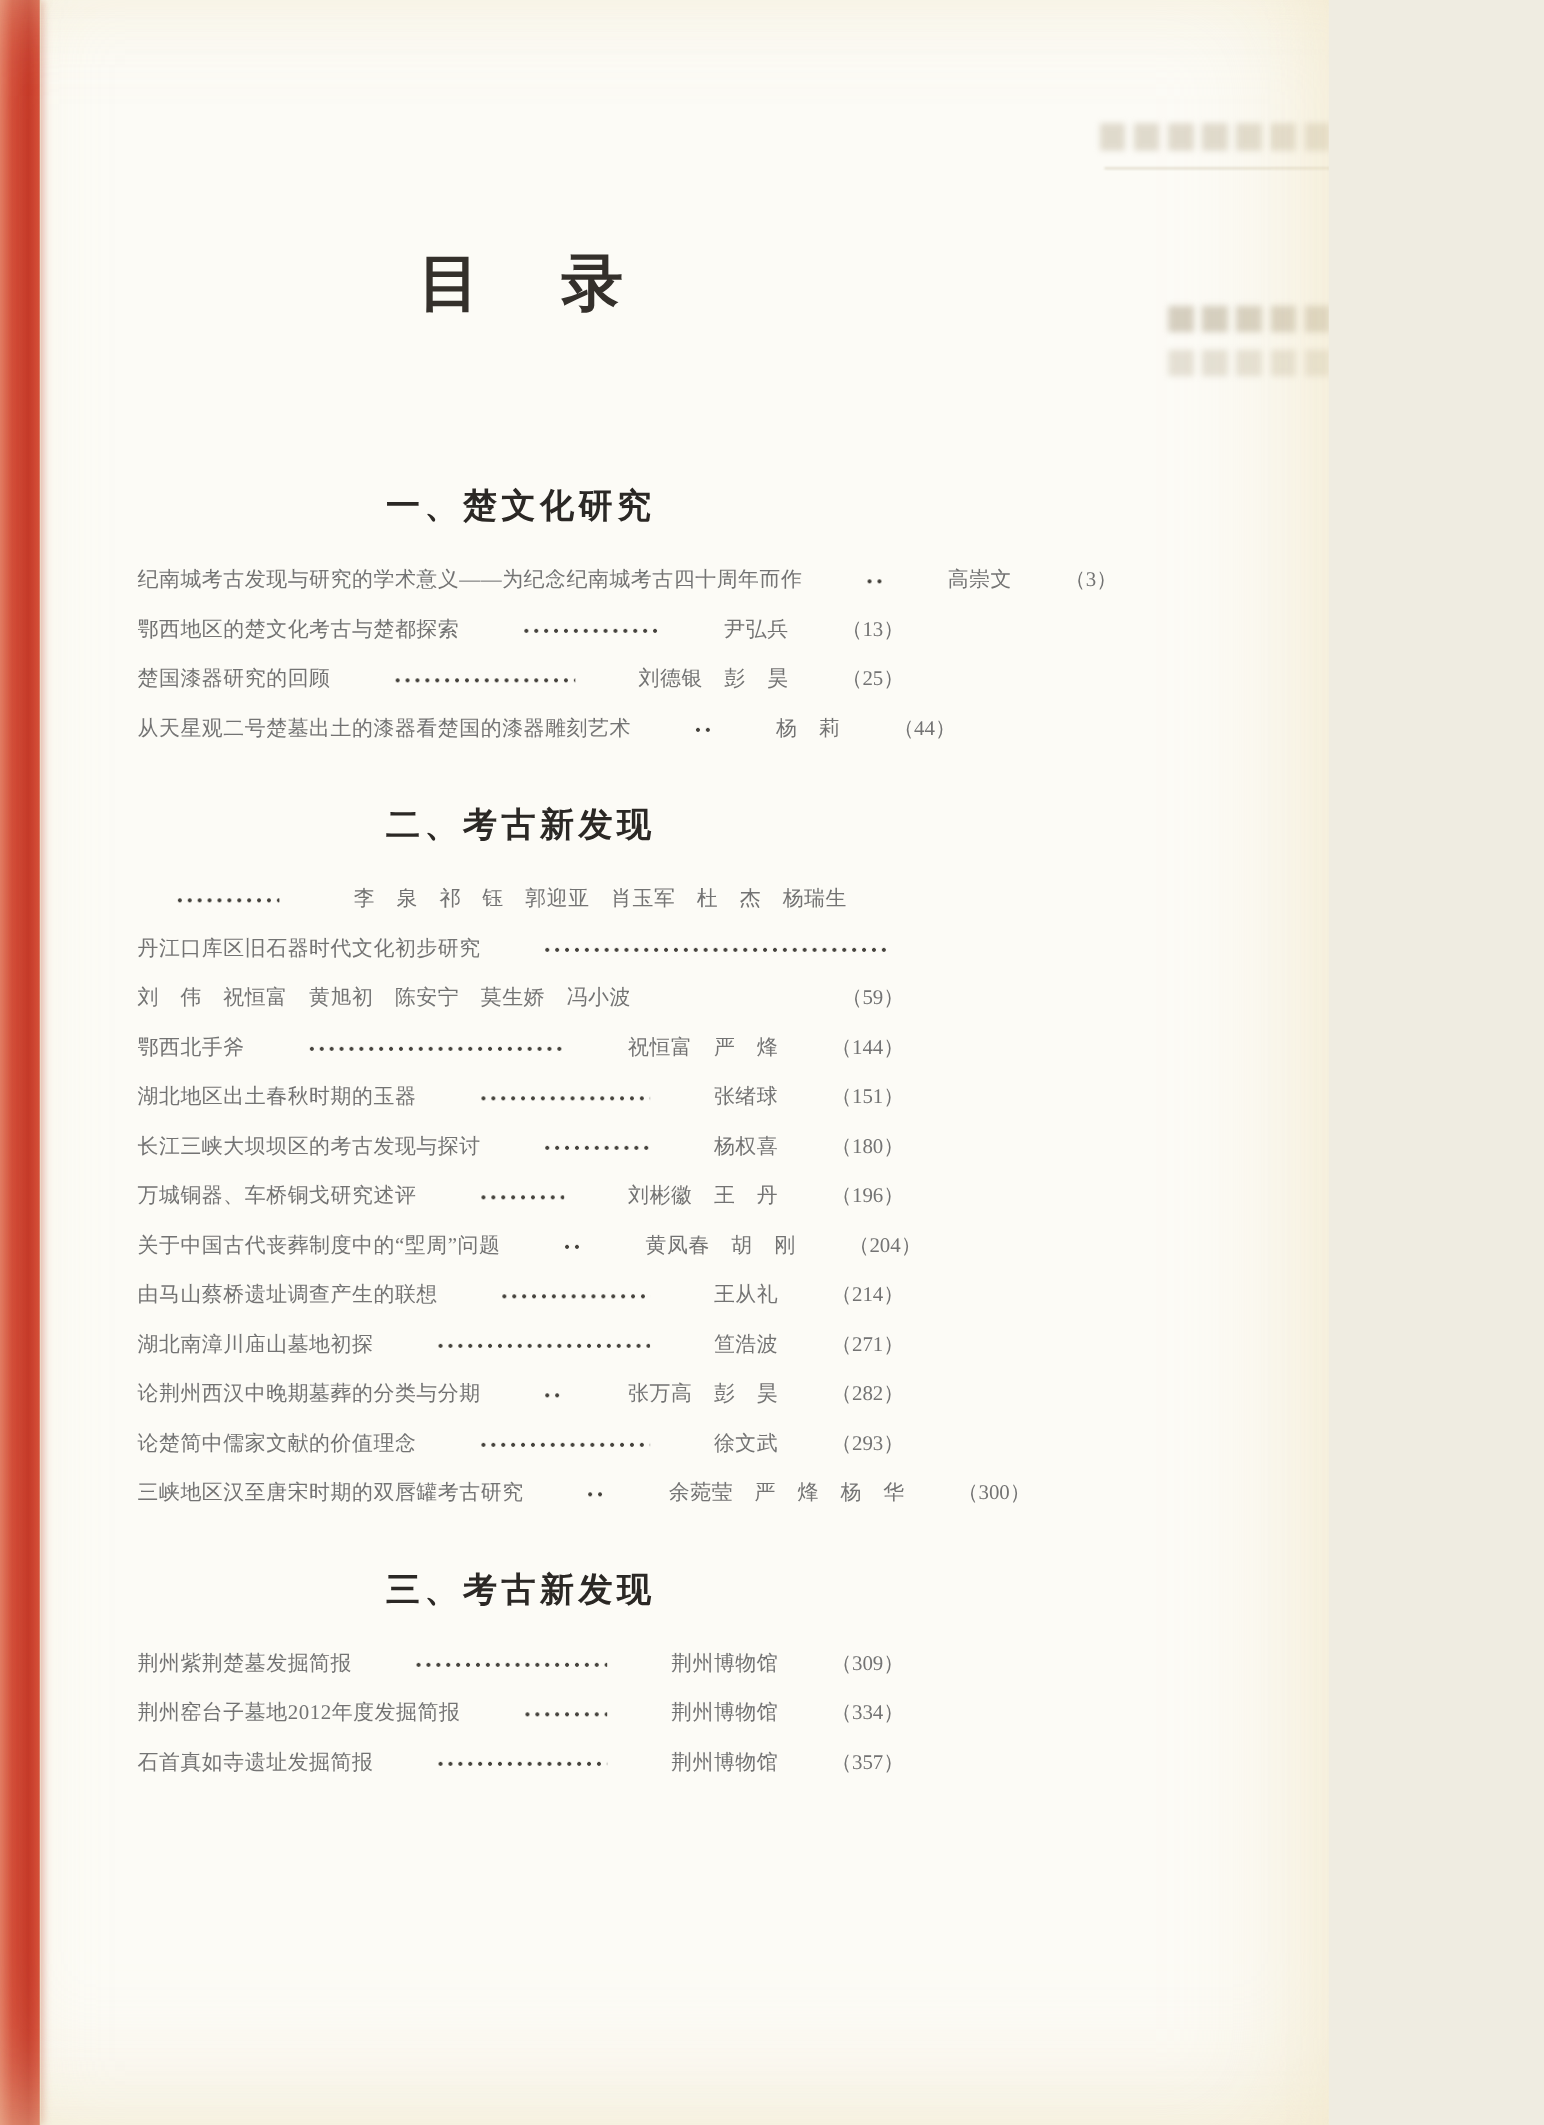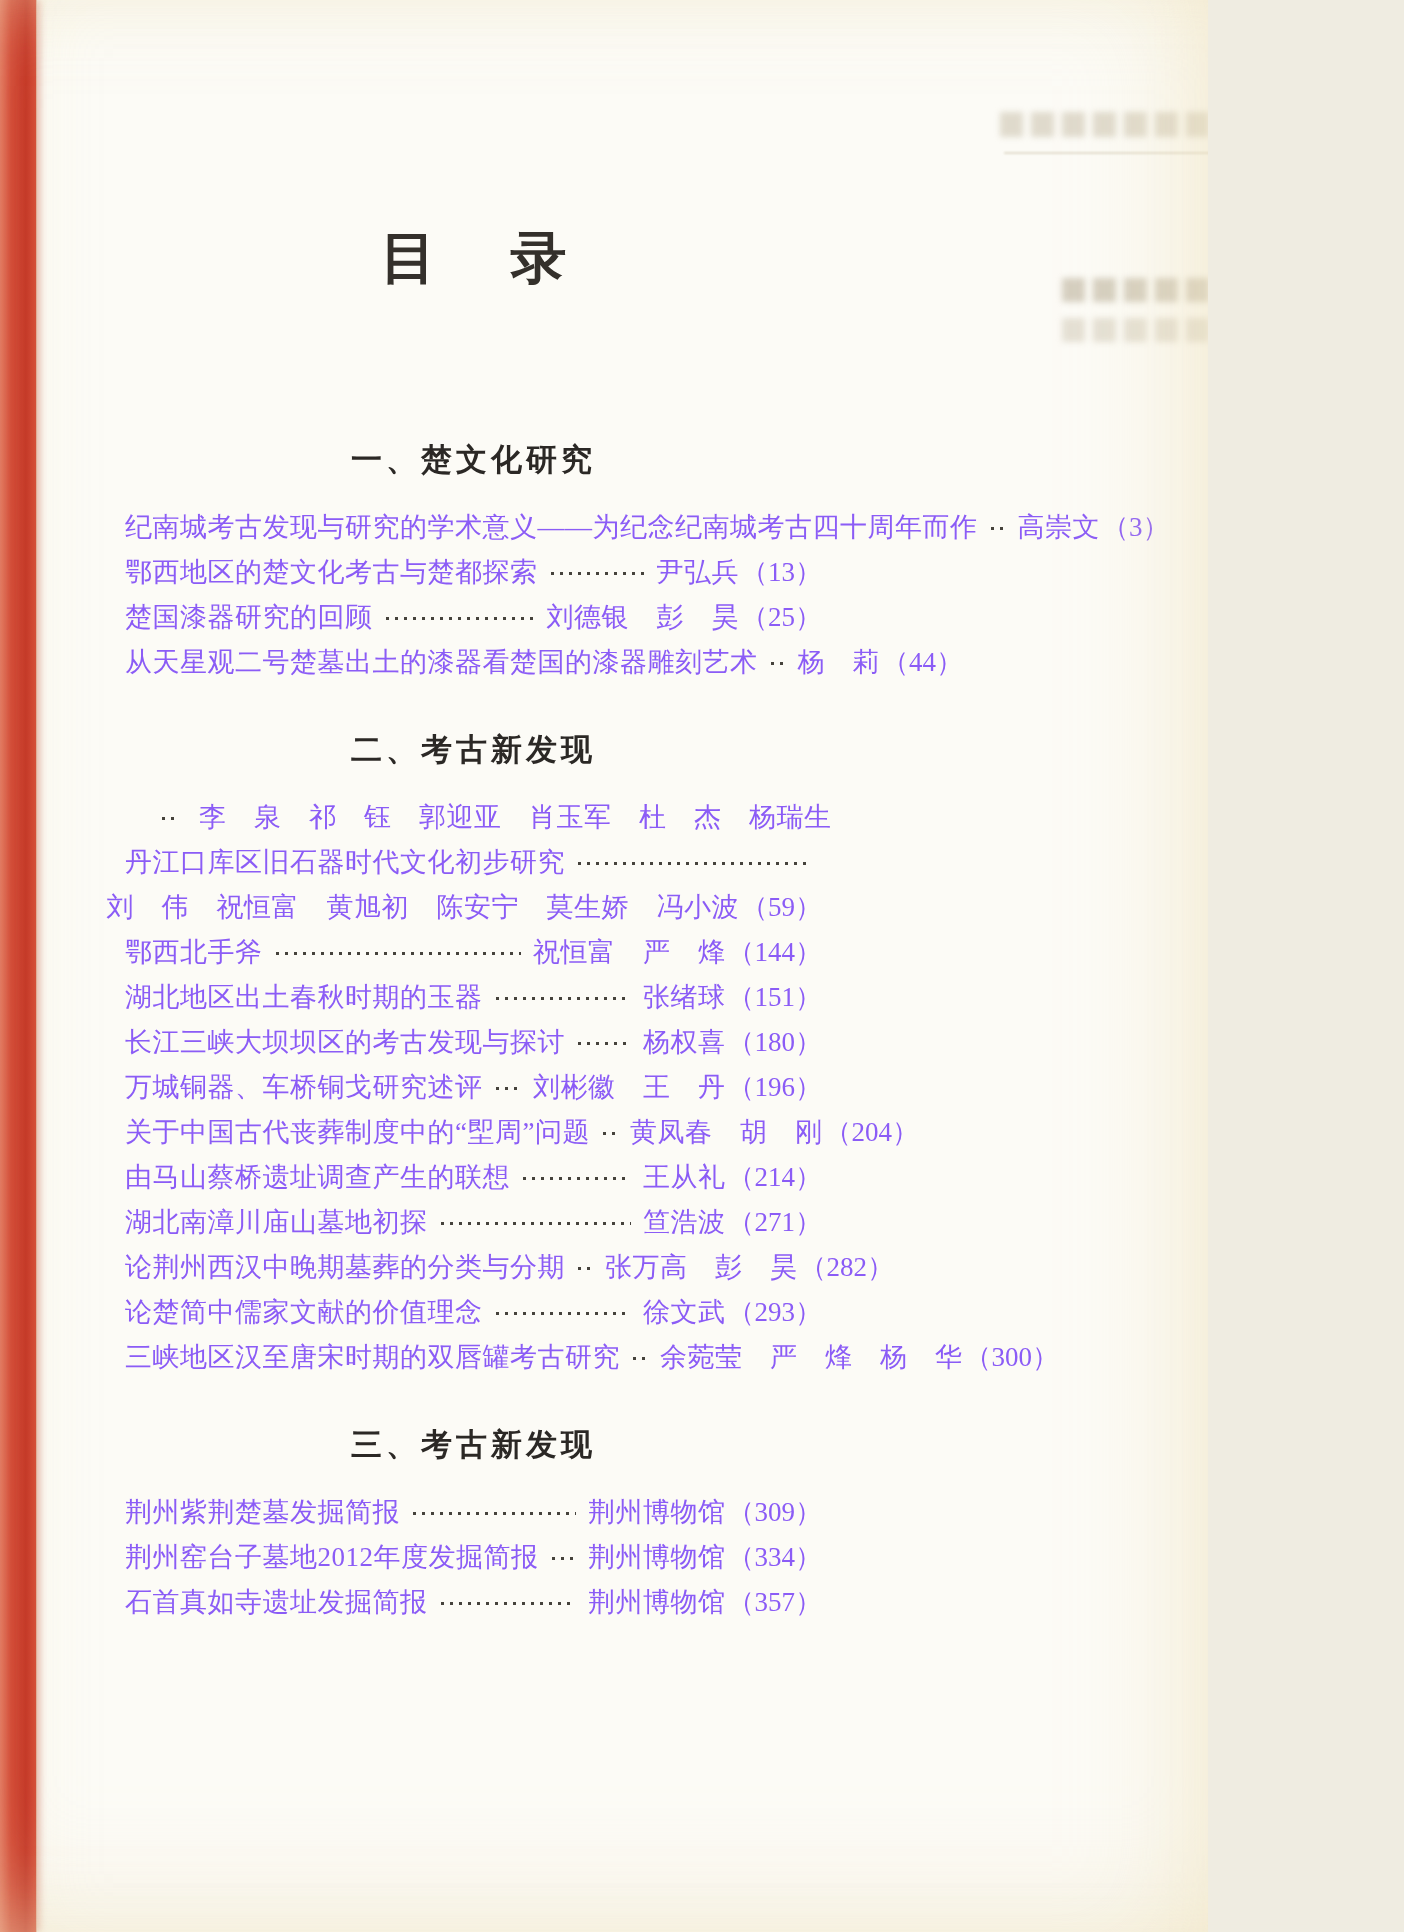--- a/index.html
+++ b/index.html
@@ -70,42 +70,43 @@
     letter-spacing: 4px;
     color: #2b2825;
     margin: 46px 0 24px 0;
   }
   .toc .section-heading:first-child { margin-top: 152px; }
 
   .row {
     display: flex;
     align-items: center;
     height: 45px;
-    font-size: 27px;
-    color: #8b5cf6;
+    font-size: 19px;
+    color: #737373;
+    gap: 46px;
   }
   .row .t       { white-space: pre; letter-spacing: 0.5px; }
   .row .authors { white-space: pre; letter-spacing: 0.5px; }
   .row .pg      { white-space: pre; margin-left: 2px; }
 
   .leader {
     flex: 1 1 auto;
     height: 10px;
     align-self: center;
     margin: 4px 12px 0 10px;
     background-image: radial-gradient(circle, #45423c 1.6px, rgba(0,0,0,0) 2px);
     background-size: 9px 9px;
     background-repeat: repeat-x;
     background-position: left center;
     min-width: 18px;
   }
 
   .row.cont-dots  { margin-left: 24px; padding-right: 52px; }
   .row.cont-dots .leader { margin-right: 22px; }
-  .row.cont-plain { justify-content: flex-end; }
+  .row.cont-plain { justify-content: space-between; }
 </style>
 </head>
 <body>
 
 <div class="stage">
 
   <div class="red-strip"></div>
 
   <div class="ghost ghost-bar" style="left: 1000px; top: 112px; width: 232px; height: 25px; opacity: 0.55;"></div>
   <div class="ghost ghost-rule" style="left: 1004px; top: 152px; width: 238px; height: 2px; opacity: 0.7;"></div>

